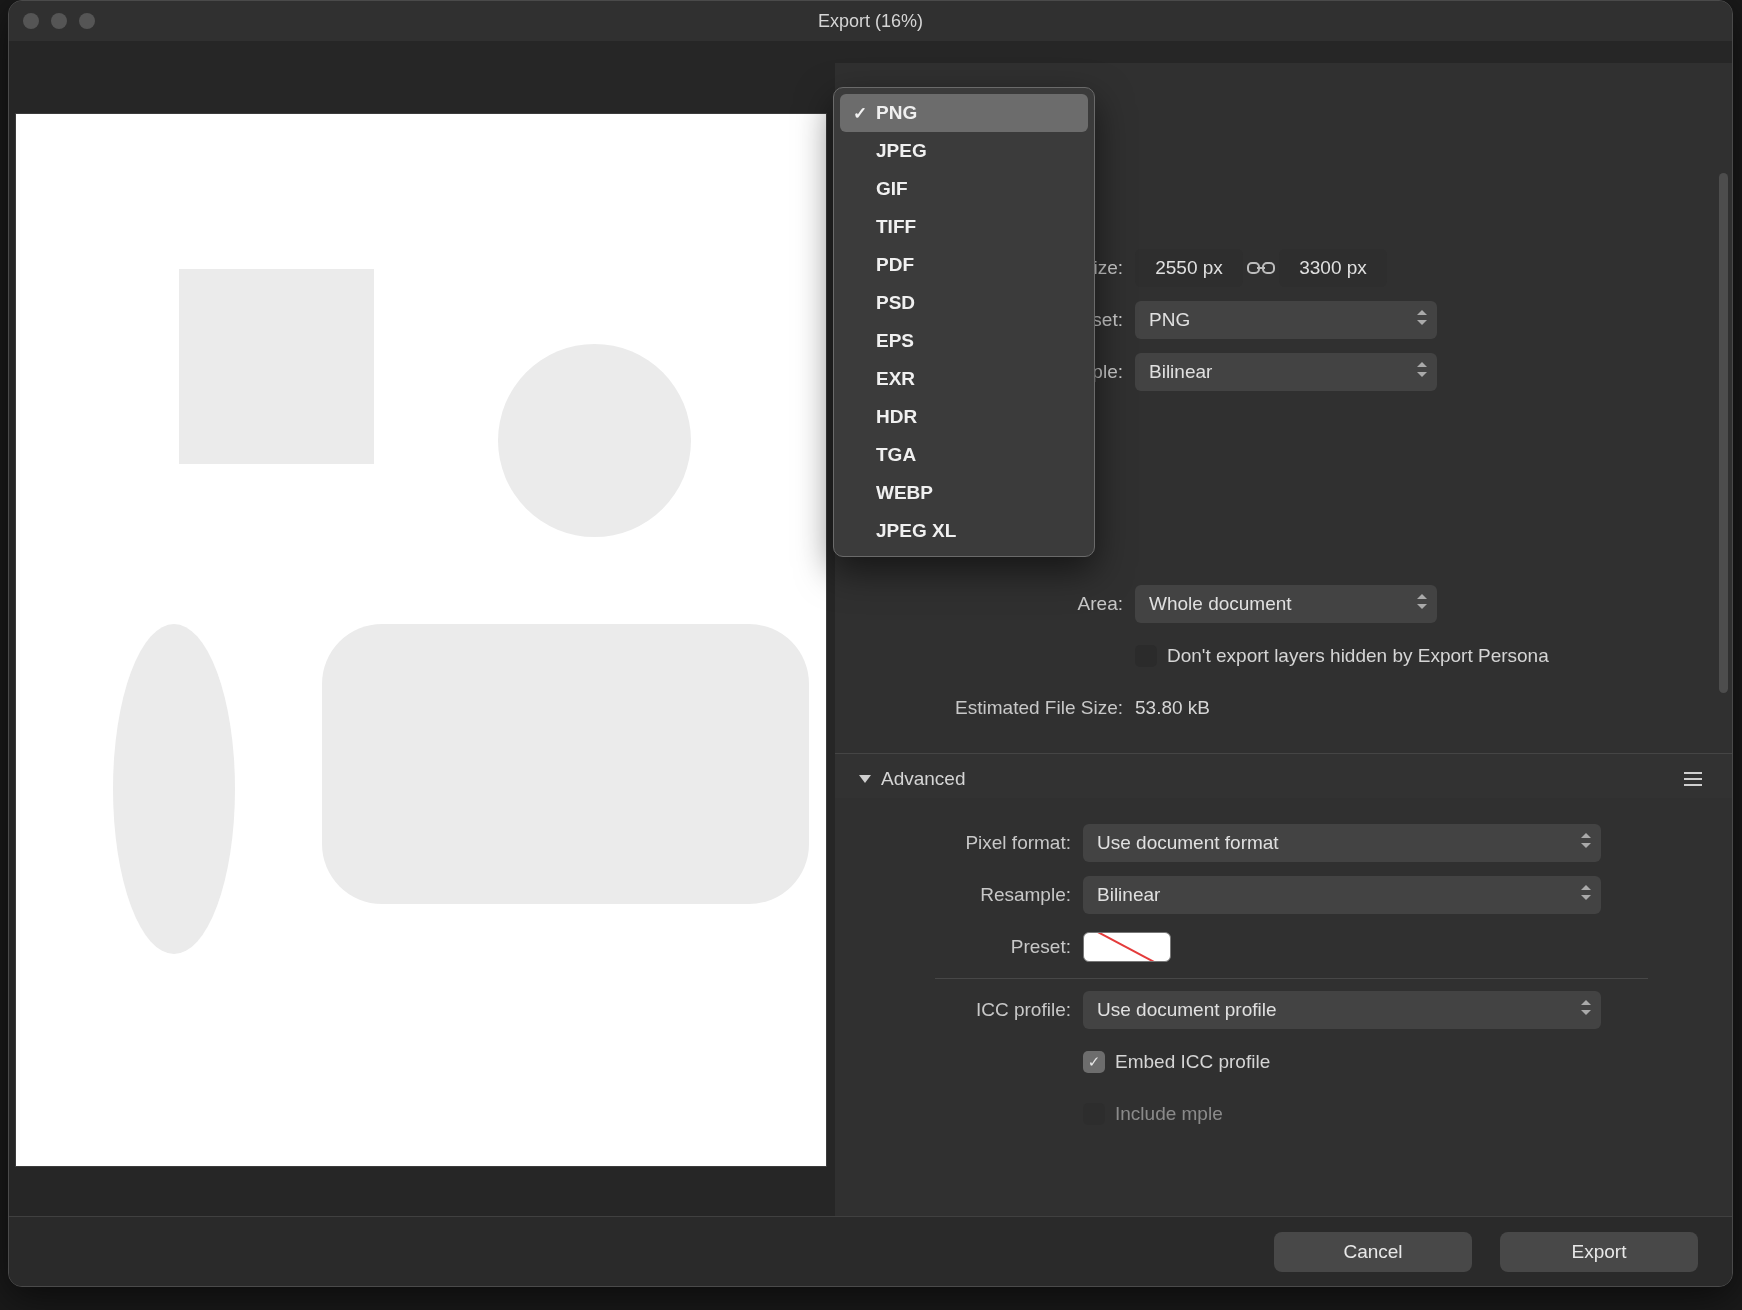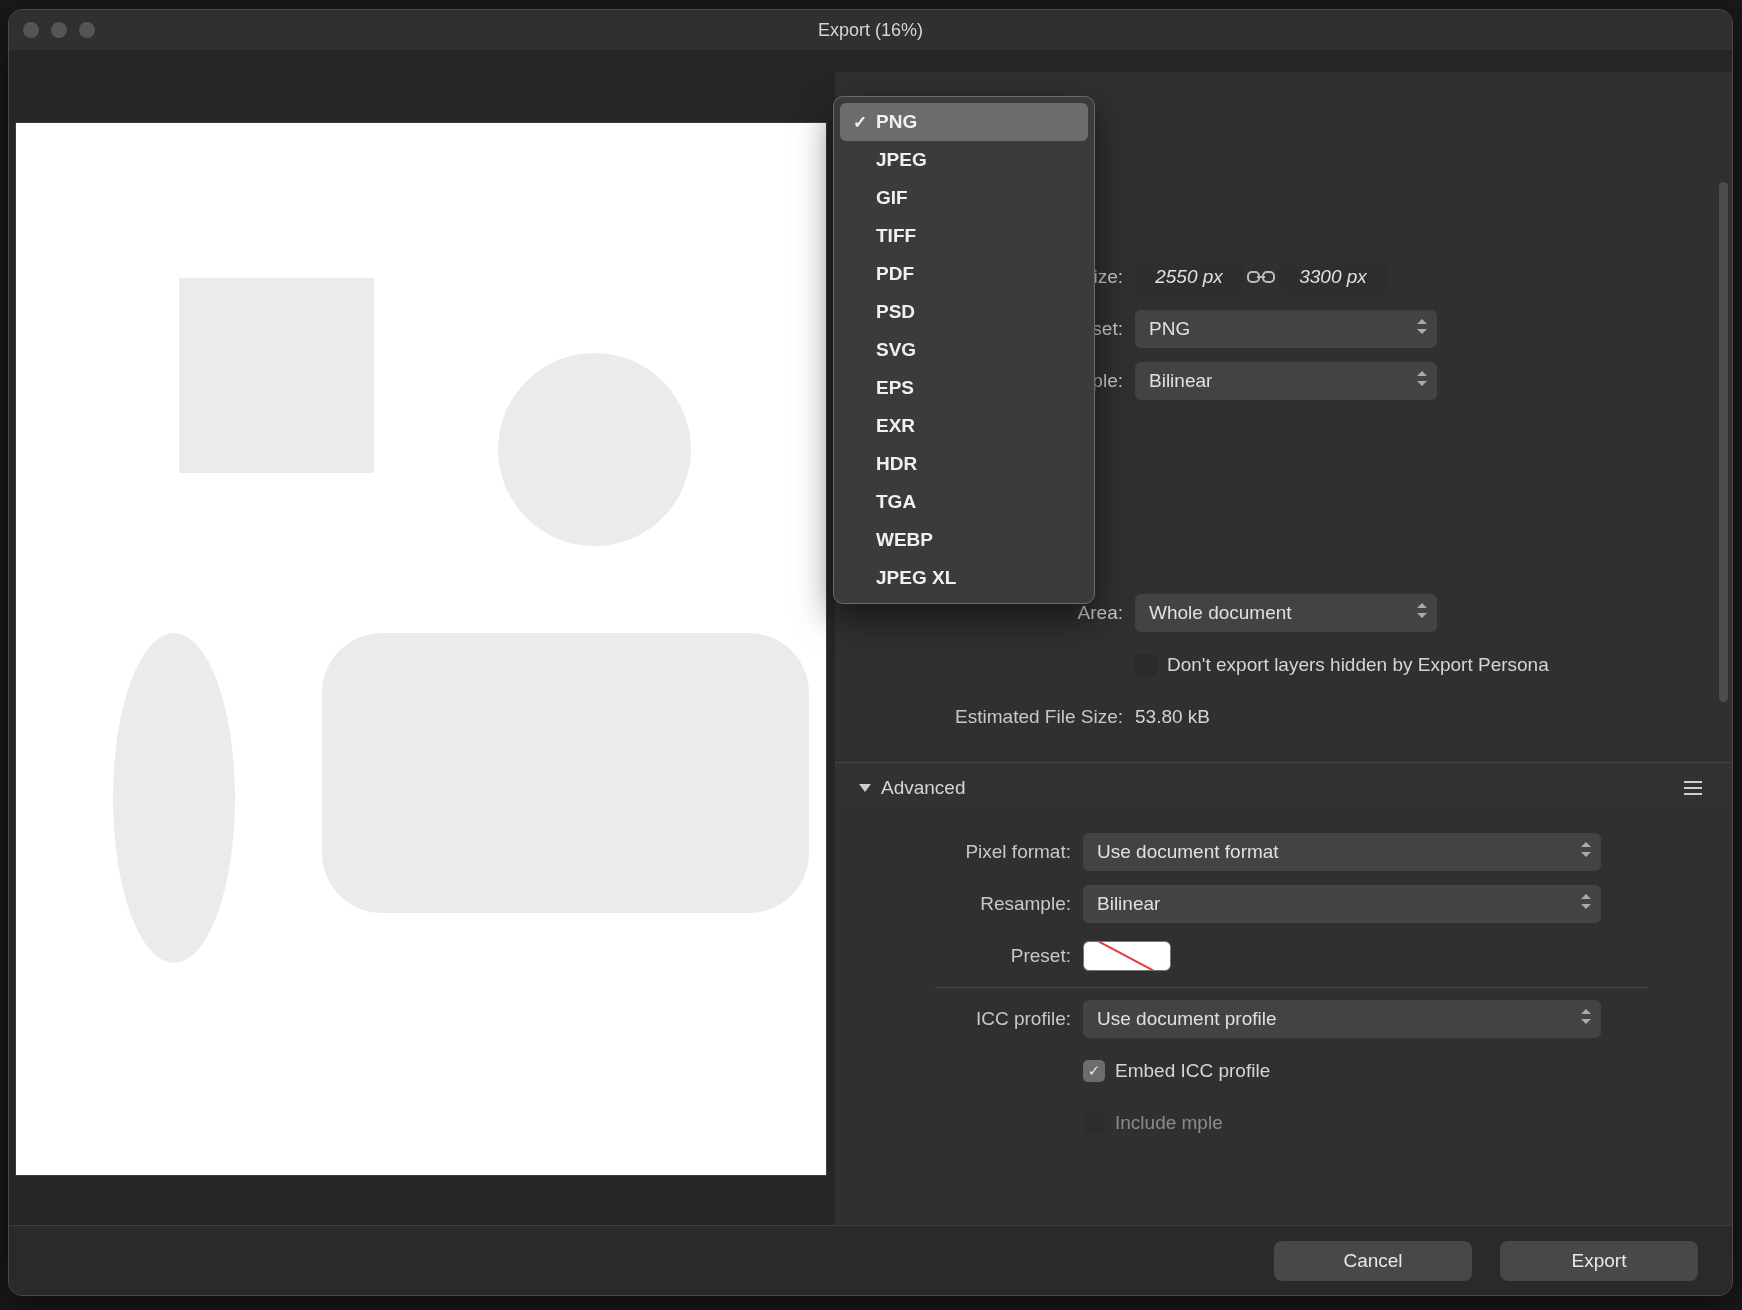--- a/index.html
+++ b/index.html
@@ -7,21 +7,21 @@
     width: 1742px;
     height: 1310px;
     background: #1a1a1a;
     font-family: -apple-system, BlinkMacSystemFont, "Segoe UI", sans-serif;
     font-size: 19px;
     color: #d5d5d5;
     overflow: hidden;
   }
   .window {
     position: absolute;
-    top: 9px; left: 8px;
+    top: 0; left: 8px;
     width: 1725px; height: 1287px;
     background: #303030;
     border-radius: 14px;
     border: 1px solid #4a4a4a;
     box-shadow: 0 10px 40px rgba(0,0,0,.6);
     overflow: hidden;
   }
   .titlebar {
     height: 40px;
     display: flex;
@@ -124,21 +124,21 @@
     background: #434343;
     border: none;
     border-radius: 6px;
     color: #e0e0e0;
     font-size: 19px;
     height: 38px;
     display: inline-flex;
     align-items: center;
     padding: 0 14px;
   }
-  .numbox { background:#2e2e2e; width:108px; justify-content:center;font-style:italic; }
+  .numbox { background:#2e2e2e; width:108px; justify-content:center; }
   .select {
     justify-content: space-between;
     width: 302px;
     position: relative;
   }
   .select .stepper {
     display:flex; flex-direction:column; gap:1px;
     position:absolute; right:10px; top:9px;
   }
   .stepper span { width:0;height:0;border-left:5px solid transparent;border-right:5px solid transparent; }
@@ -427,24 +427,20 @@
       <div class="item">
         <span class="check"></span>
         <span>PDF</span>
       </div>
       <div class="item">
         <span class="check"></span>
         <span>PSD</span>
       </div>
       <div class="item">
         <span class="check"></span>
-        <span>SVG</span>
-      </div>
-      <div class="item">
-        <span class="check"></span>
         <span>EPS</span>
       </div>
       <div class="item">
         <span class="check"></span>
         <span>EXR</span>
       </div>
       <div class="item">
         <span class="check"></span>
         <span>HDR</span>
       </div>

